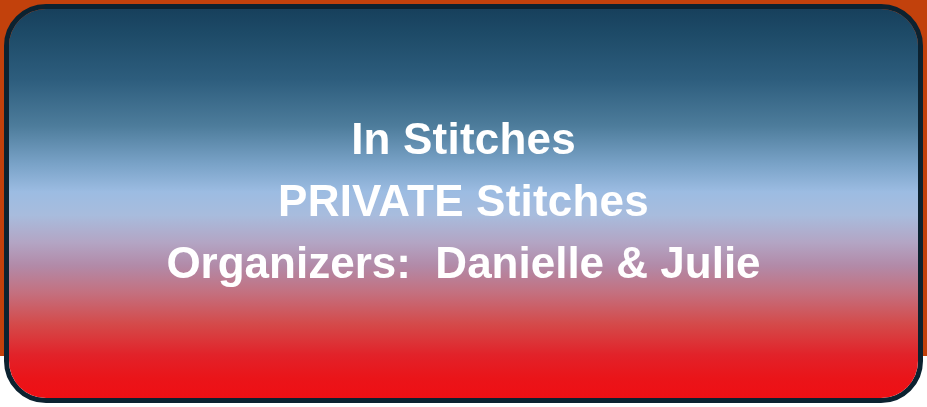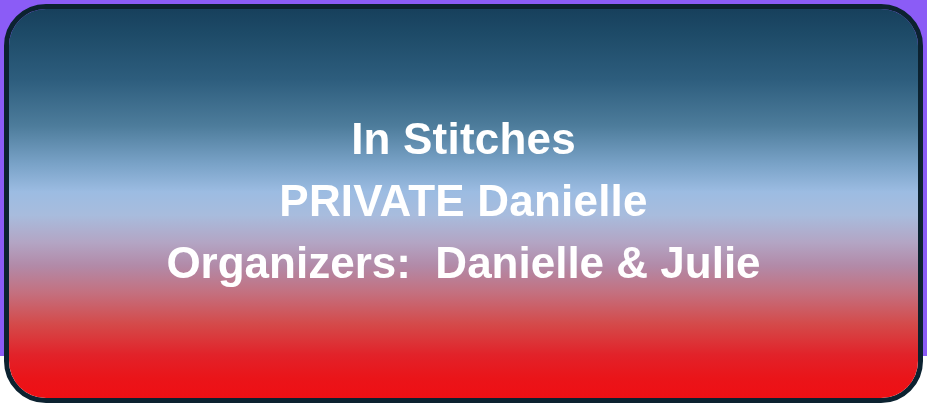--- a/index.html
+++ b/index.html
@@ -14,21 +14,21 @@
     background: #ffffff;
     font-family: "Liberation Sans", sans-serif;
     overflow: hidden;
   }
 
   
   #banner-stage {
     position: relative;
     width: 927px;
     height: 356px;
-    background: #8b5cf6;
+    background: #c2410c;
     box-sizing: border-box;
   }
 
   
   #retreat-banner {
     position: absolute;
     left: 4px;
     top: 4px;
     width: 919px;
     height: 399px;
@@ -112,20 +112,20 @@
 <div id="banner-stage">
 
   <div id="retreat-banner" style="border-color: rgb(12, 34, 48);">
 
     <div id="banner-gradient" style="background: linear-gradient(rgb(23, 64, 92) 0%, rgb(29, 74, 103) 6%, rgb(45, 93, 125) 18%, rgb(77, 124, 155) 30%, rgb(122, 163, 200) 40%, rgb(156, 188, 226) 47%, rgb(168, 188, 221) 53%, rgb(179, 165, 196) 60%, rgb(178, 138, 168) 66%, rgb(196, 112, 127) 73%, rgb(212, 74, 74) 81%, rgb(226, 34, 41) 89%, rgb(234, 20, 25) 95%, rgb(239, 15, 20) 100%);"></div>
 
     <div id="banner-text">
 
       <div class="banner-line line-event-name" style="color: rgb(255, 255, 255);">In Stitches</div>
 
-      <div class="banner-line line-event-type" style="color: rgb(255, 255, 255);">PRIVATE Danielle</div>
+      <div class="banner-line line-event-type" style="color: rgb(255, 255, 255);">PRIVATE Stitches</div>
 
       <div class="banner-line line-organizers" style="color: rgb(255, 255, 255);">Organizers:  Danielle &amp; Julie</div>
 
 
     </div>
   </div>
 </div>
 
 </body></html>

